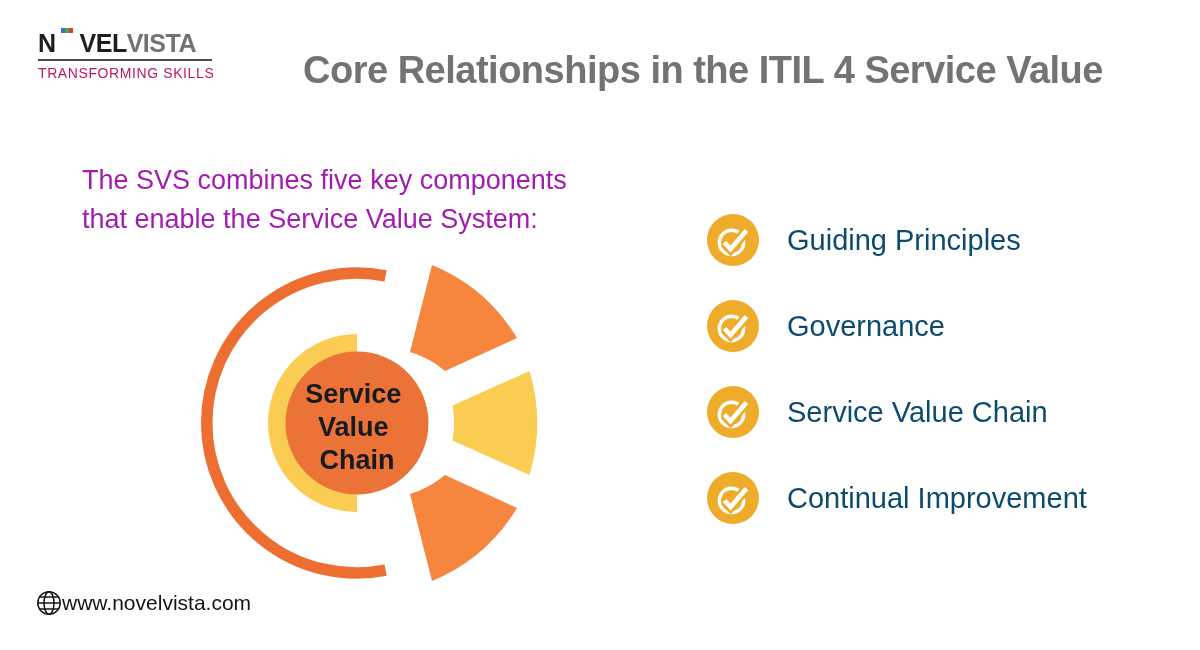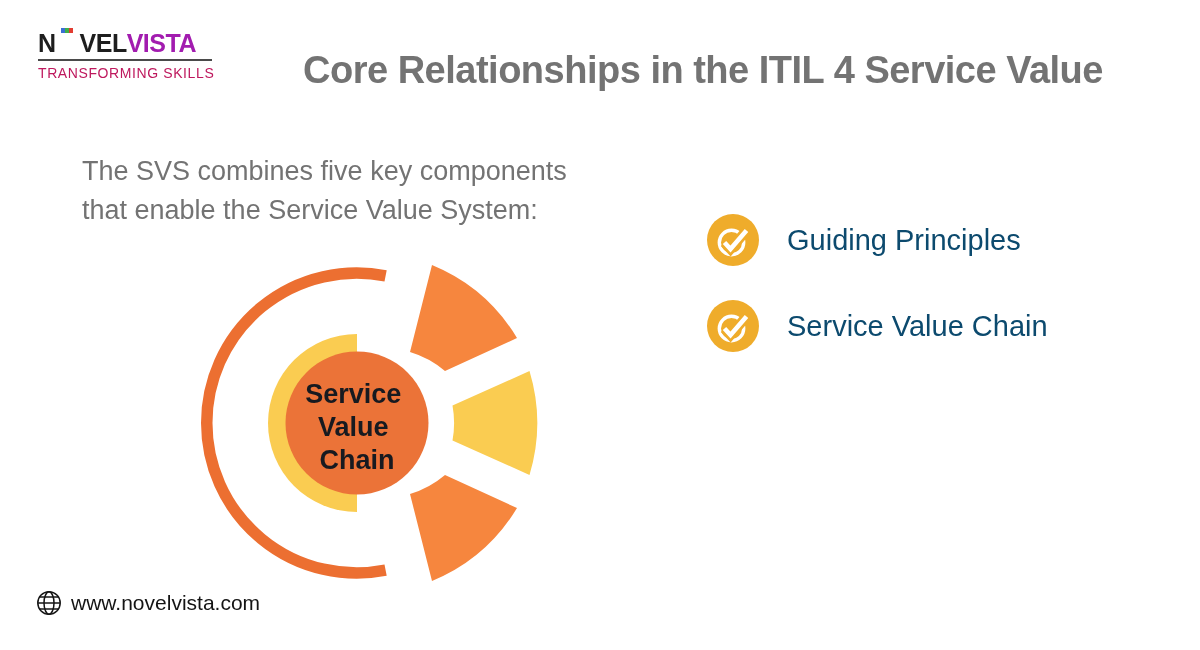--- a/index.html
+++ b/index.html
@@ -10,44 +10,44 @@
 
   
   .logo{position:absolute;left:38px;top:30px;width:180px;}
   .logo-row{display:flex;align-items:flex-end;font-weight:bold;font-size:25px;letter-spacing:-0.5px;line-height:27px;color:#1e1e1e;}
   .logo-ball-wrap{position:relative;width:22px;height:22px;margin:0 1px 1px 1px;}
   .logo-ball{width:22px;height:22px;border-radius:50%;
     background:radial-gradient(circle at 35% 30%, #ffe873 0%, #f7c600 55%, #e2a400 100%);}
   .logo-strip{position:absolute;top:-6px;left:4px;display:flex;}
   .logo-strip span{width:4px;height:5px;display:block;}
   .logo-strip .b{background:#3b6fd4;} .logo-strip .g{background:#3faf49;} .logo-strip .r{background:#e23c31;}
-  .logo-red{color:#a21caf;}
+  .logo-red{color:#737373;}
   .logo-rule{height:2px;background:#4a4a4a;margin:2px 0 4px 0;width:174px;}
   .logo-tagline{font-size:14px;letter-spacing:0.6px;color:#be185d;}
 
   
   .title{position:absolute;left:228px;top:46px;width:950px;text-align:center;
     font-weight:bold;font-size:38px;line-height:48px;color:#737373;letter-spacing:-0.5px;}
   .title div{white-space:nowrap;}
 
   
-  .intro{position:absolute;left:82px;top:152px;font-size:27px;line-height:39px;color:#737373;}
+  .intro{position:absolute;left:82px;top:161px;font-size:27px;line-height:39px;color:#a21caf;}
   .intro div{white-space:nowrap;}
 
   
   .diagram{position:absolute;left:180px;top:240px;}
 
   
   .components{position:absolute;left:707px;top:214px;}
   .component-row{display:flex;align-items:center;gap:28px;height:52px;margin-bottom:34px;}
   .check-icon{width:52px;height:52px;flex:0 0 52px;}
   .component-label{font-size:29px;color:#0c4a6e;white-space:pre-wrap;}
 
   
-  .footer{position:absolute;left:36px;top:590px;display:flex;align-items:center;gap:9px;}
+  .footer{position:absolute;left:36px;top:590px;display:flex;align-items:center;}
   .globe-icon{width:26px;height:26px;}
   .footer-url{font-size:21px;color:#141414;}
 </style>
 </head>
 <body>
 
 <svg width="0" height="0" style="position:absolute" aria-hidden="true">
   <defs>
     <g id="check-glyph">
       <circle cx="26" cy="26" r="26" fill="#EFAC2B"></circle>
@@ -107,21 +107,33 @@
   <div class="component-row">
     <svg class="check-icon" viewBox="0 0 52 52">
         <use href="#check-glyph"></use>
       </svg>
     <span class="component-label">Guiding Principles</span>
   </div>
   <div class="component-row">
     <svg class="check-icon" viewBox="0 0 52 52">
         <use href="#check-glyph"></use>
       </svg>
+    <span class="component-label">Governance</span>
+  </div>
+  <div class="component-row">
+    <svg class="check-icon" viewBox="0 0 52 52">
+        <use href="#check-glyph"></use>
+      </svg>
     <span class="component-label">Service Value Chain</span>
+  </div>
+  <div class="component-row">
+    <svg class="check-icon" viewBox="0 0 52 52">
+        <use href="#check-glyph"></use>
+      </svg>
+    <span class="component-label">Continual Improvement</span>
   </div>
 </div>
 
 <div class="footer">
   <svg class="globe-icon" viewBox="0 0 26 26" fill="none" stroke="#161616" stroke-width="1.5">
     <circle cx="13" cy="13" r="11.2"></circle>
     <ellipse cx="13" cy="13" rx="5" ry="11.2"></ellipse>
     <line x1="1.8" y1="13" x2="24.2" y2="13"></line>
     <line x1="3.5" y1="7" x2="22.5" y2="7"></line>
     <line x1="3.5" y1="19" x2="22.5" y2="19"></line>

